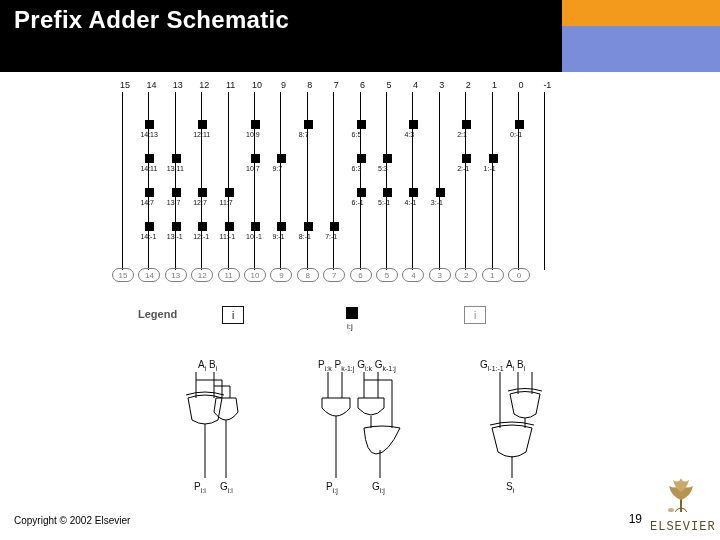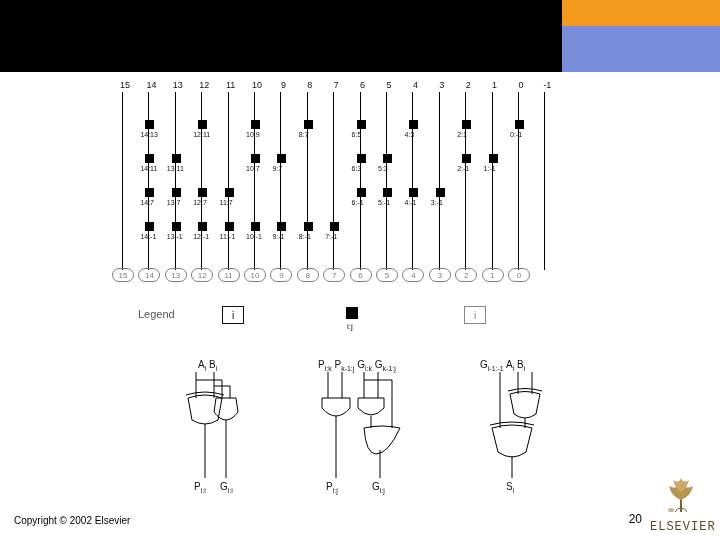--- a/index.html
+++ b/index.html
@@ -12,21 +12,21 @@
   .header h1 { position: absolute; top: 6px; left: 14px; font-size: 24px; font-weight: 900; color: #fff; letter-spacing: 0.3px; }
 
   .diagram { position: absolute; top: 92px; left: 118px; width: 454px; height: 198px; }
   .toplabel { position: absolute; font-size: 9px; color: #111; width: 22px; text-align: center; }
   .vline { position: absolute; width: 1px; background: #000; top: 0; height: 178px; }
   .sq { position: absolute; width: 9px; height: 9px; background: #000; }
   .sqlabel { position: absolute; font-size: 7px; color: #111; }
   .oval { position: absolute; height: 14px; border: 1px solid #7d7d7d; border-radius: 7px; }
   .oval span { position: absolute; left: 50%; top: 50%; transform: translate(-50%, -50%); font-size: 8px; color: #7d7d7d; }
 
-  .legend { position: absolute; top: 308px; left: 138px; font-size: 11px; color: #555; }
+  .legend { position: absolute; top: 308px; left: 138px; font-size: 11px; color: #555; font-weight: bold; }
   .legend-box1 { position: absolute; top: 306px; left: 222px; width: 22px; height: 18px; border: 1px solid #111; text-align: center; font-size: 10px; line-height: 17px; }
   .legend-sq { position: absolute; top: 307px; left: 346px; width: 12px; height: 12px; background: #000; }
   .legend-sq-label { position: absolute; top: 322px; left: 347px; font-size: 8px; color: #111; }
   .legend-box2 { position: absolute; top: 306px; left: 464px; width: 22px; height: 18px; border: 1px solid #888; text-align: center; font-size: 10px; line-height: 17px; color: #888; }
 
   .gate-area { position: absolute; top: 358px; left: 160px; width: 420px; height: 140px; }
   .svgline { stroke: #000; stroke-width: 1; fill: none; }
   .gtext { font-size: 10px; fill: #111; font-family: Arial, serif; }
   .sub { font-size: 7px; }
 
@@ -37,20 +37,21 @@
   .logo .tree { width: 48px; height: 42px; margin: 0 auto 2px; }
   .logo .brand { font-size: 12px; letter-spacing: 1px; color: #5b4a2a; font-family: Liberation Mono, monospace; }
 </style>
 </head>
 <body>
 
 <div class="header">
   <div class="blue"></div>
   <div class="orange"></div>
   <div class="black"></div>
+  <h1>Prefix Adder Schematic</h1>
 </div>
 
 <div class="diagram" id="diag">
     <div class="toplabel" style="left: -4px; top: -12px;">15</div>
     <div class="vline" style="left: 4px;"></div>
     <div class="toplabel" style="left: 22.4px; top: -12px;">14</div>
     <div class="vline" style="left: 30.4px;"></div>
     <div class="toplabel" style="left: 48.8px; top: -12px;">13</div>
     <div class="vline" style="left: 56.8px;"></div>
     <div class="toplabel" style="left: 75.2px; top: -12px;">12</div>
@@ -249,21 +250,21 @@
     <line class="svgline" x1="365" y1="60" x2="365" y2="70"></line>
 
     <path class="svgline" d="M332 70 Q352 64 372 70 L366 94 Q352 104 338 94 Z"></path>
     <path class="svgline" d="M330 67 Q352 61 374 67"></path>
     <line class="svgline" x1="352" y1="98" x2="352" y2="120"></line>
     <text class="gtext" x="346" y="132">S<tspan class="sub" dy="3">i</tspan></text>
   </svg>
 </div>
 
 <div class="copyright">Copyright © 2002 Elsevier</div>
-<div class="pagenum">20</div>
+<div class="pagenum">19</div>
 
 <div class="logo">
   <svg class="tree" viewBox="0 0 48 42">
     <path d="M24 40 L24 22" stroke="#7a6432" stroke-width="2" fill="none"></path>
     <path d="M24 28 Q14 24 12 14 Q20 18 24 12 Q28 18 36 14 Q34 24 24 28" fill="#b89453"></path>
     <path d="M24 20 Q18 16 16 8 Q22 12 24 6 Q26 12 32 8 Q30 16 24 20" fill="#caa968"></path>
     <path d="M18 40 Q20 36 24 36 Q28 36 30 40" stroke="#7a6432" stroke-width="1" fill="none"></path>
     <ellipse cx="14" cy="38" rx="3" ry="2" fill="#c7b287"></ellipse>
   </svg>
   <div class="brand">ELSEVIER</div>

